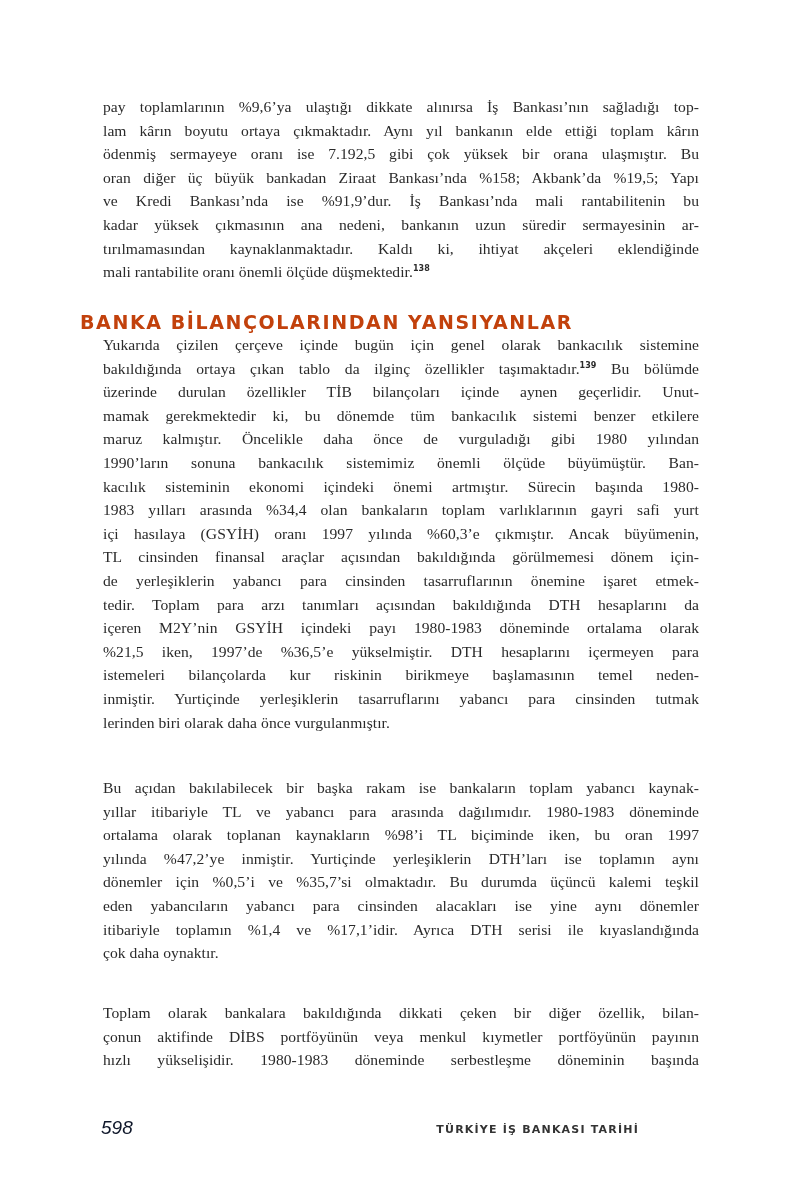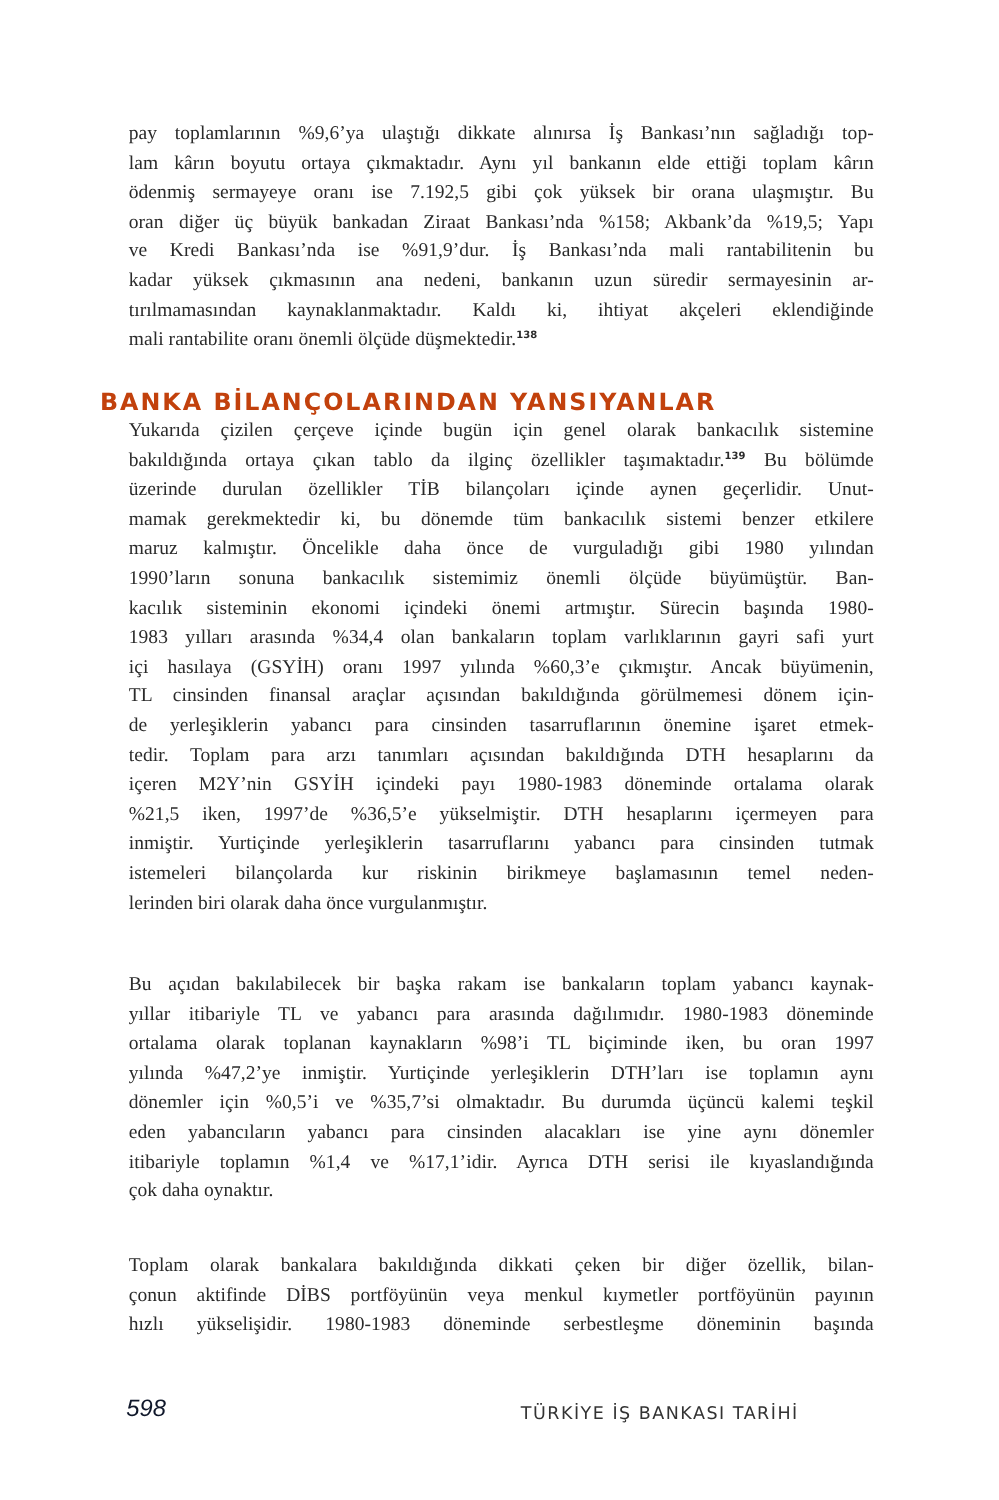--- a/index.html
+++ b/index.html
@@ -71,22 +71,22 @@
       font-family: Liberation Sans, sans-serif;
       font-style: italic;
       font-size: 19px;
       color: #0f172a;
     }
     #running-title {
       position: absolute;
       right: 102px;
       top: 1123px;
       font-family: "DejaVu Sans", sans-serif;
-      font-weight: normal;
-      font-size: 14px;
+      font-weight: bold;
+      font-size: 11px;
       letter-spacing: 1.2px;
       color: #333;
       white-space: nowrap;
     }
   </style>
 </head>
 <body>
 
 <div class="page">
 
@@ -111,22 +111,22 @@
     <span class="line">maruz kalmıştır. Öncelikle daha önce de vurguladığı gibi 1980 yılından</span>
     <span class="line">1990’ların sonuna bankacılık sistemimiz önemli ölçüde büyümüştür. Ban-</span>
     <span class="line">kacılık sisteminin ekonomi içindeki önemi artmıştır. Sürecin başında 1980-</span>
     <span class="line">1983 yılları arasında %34,4 olan bankaların toplam varlıklarının gayri safi yurt</span>
     <span class="line">içi hasılaya (GSYİH) oranı 1997 yılında %60,3’e çıkmıştır. Ancak büyümenin,</span>
     <span class="line">TL cinsinden finansal araçlar açısından bakıldığında görülmemesi dönem için-</span>
     <span class="line">de yerleşiklerin yabancı para cinsinden tasarruflarının önemine işaret etmek-</span>
     <span class="line">tedir. Toplam para arzı tanımları açısından bakıldığında DTH hesaplarını da</span>
     <span class="line">içeren M2Y’nin GSYİH içindeki payı 1980-1983 döneminde ortalama olarak</span>
     <span class="line">%21,5 iken, 1997’de %36,5’e yükselmiştir.  DTH hesaplarını içermeyen para</span>
+    <span class="line">istemeleri bilançolarda kur riskinin birikmeye başlamasının temel neden-</span>
     <span class="line">inmiştir. Yurtiçinde yerleşiklerin tasarruflarını yabancı para cinsinden tutmak</span>
-    <span class="line">istemeleri bilançolarda kur riskinin birikmeye başlamasının temel neden-</span>
     <span class="line last">lerinden biri olarak daha önce vurgulanmıştır.</span>
   </div>
 
   <div id="p3" class="body-text">
     <span class="line">Bu açıdan bakılabilecek bir başka rakam ise bankaların toplam yabancı kaynak-</span>
     <span class="line">yıllar itibariyle TL ve yabancı para arasında dağılımıdır. 1980-1983 döneminde</span>
     <span class="line">ortalama olarak toplanan kaynakların %98’i TL biçiminde iken, bu oran 1997</span>
     <span class="line">yılında %47,2’ye inmiştir. Yurtiçinde yerleşiklerin DTH’ları ise toplamın aynı</span>
     <span class="line">dönemler için %0,5’i ve %35,7’si olmaktadır. Bu durumda üçüncü kalemi teşkil</span>
     <span class="line">eden yabancıların yabancı para cinsinden alacakları ise yine aynı dönemler</span>

